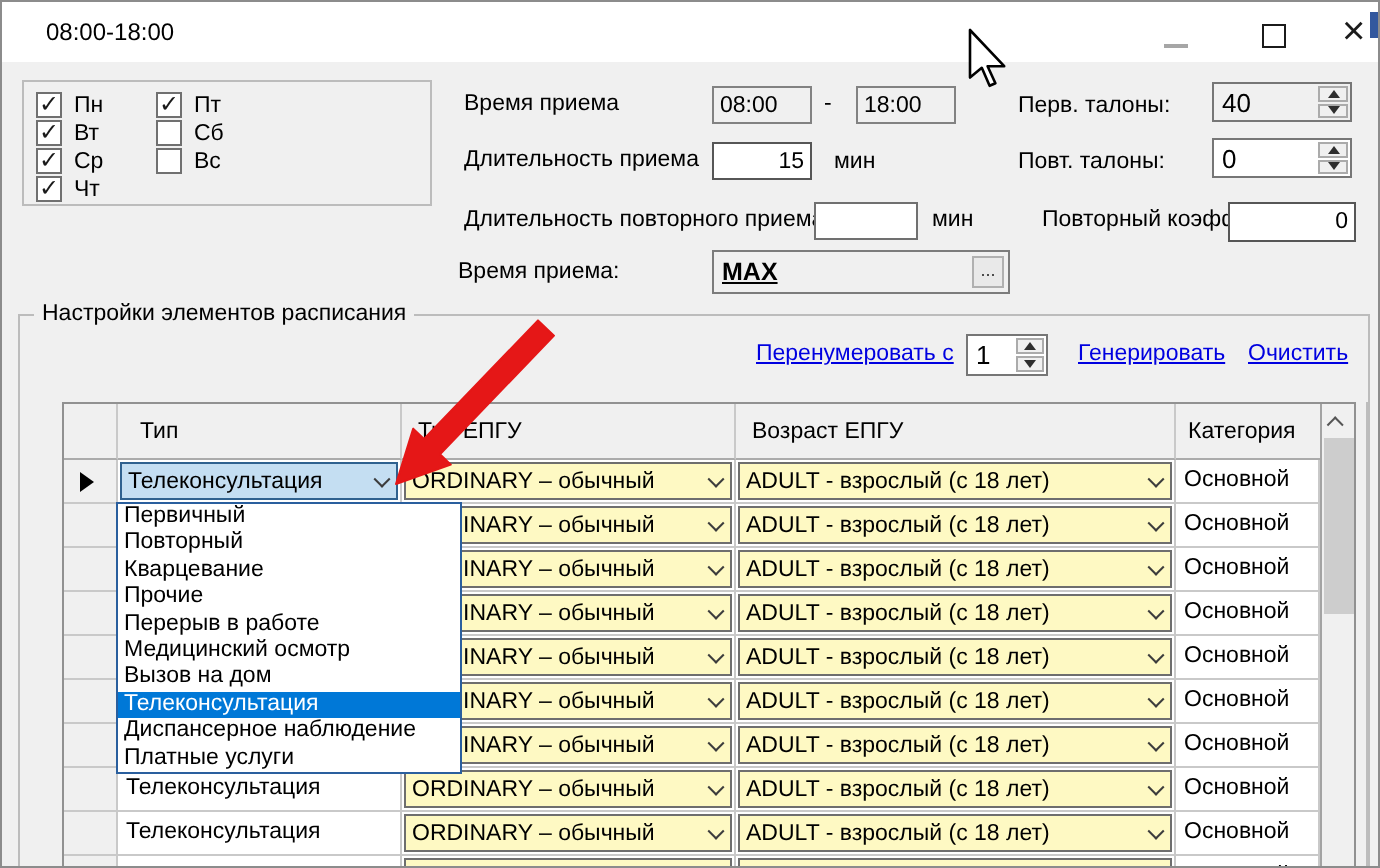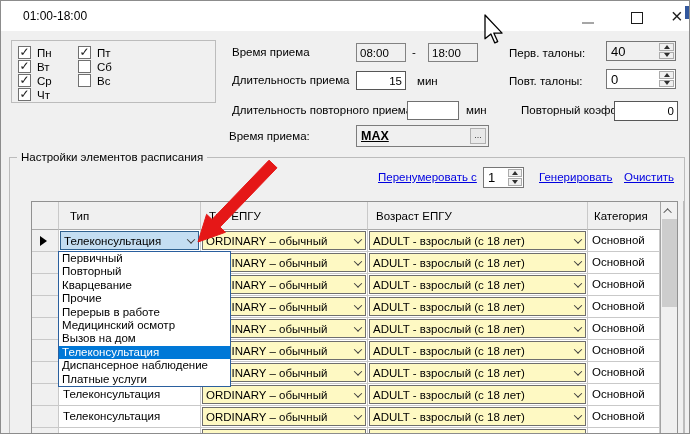--- a/index.html
+++ b/index.html
@@ -30,21 +30,21 @@
   .spin-input{flex:1;min-width:0;border:none;outline:none;background:transparent;font-family:inherit;
               font-size:13px;padding-left:4px;color:#000;}
   .spin-btns{width:16px;display:flex;flex-direction:column;}
   .spin-btn{flex:1;background:#f0f0f0;border:1px solid #ababab;display:flex;align-items:center;
             justify-content:center;margin:1px 1px 0 0;}
   .spin-btn:last-child{margin-bottom:1px;}
   .tri-up{width:0;height:0;border-left:3.5px solid transparent;border-right:3.5px solid transparent;
           border-bottom:4.5px solid #2e2e2e;}
   .tri-down{width:0;height:0;border-left:3.5px solid transparent;border-right:3.5px solid transparent;
             border-top:4.5px solid #2e2e2e;}
-  .place-field{position:absolute;left:355px;top:124px;width:133px;height:22px;background:#f0f0f0;
+  .place-field{position:absolute;left:355px;top:124px;width:149px;height:22px;background:#f0f0f0;
                border:1px solid #7c7c7c;}
   .place-text{position:absolute;left:4px;top:3px;font-size:12.5px;font-weight:bold;text-decoration:underline;}
   .browse-btn{position:absolute;right:2px;top:2px;width:16px;height:16px;background:#e9e9e9;
               border:1px solid #b0b0b0;font-size:9px;text-align:center;line-height:13px;color:#333;}
   .link{position:absolute;font-size:11.5px;color:var(--link);text-decoration:underline;white-space:nowrap;cursor:pointer;}
   
   .grid{position:absolute;left:30px;top:200px;width:647px;height:234px;background:#fff;
         border:1px solid #919191;overflow:hidden;}
   .hcell{position:absolute;top:0;height:28px;background:#f0f0f0;border-right:1px solid var(--line);
          border-bottom:1px solid #ababab;display:flex;align-items:center;font-size:11.5px;
@@ -77,21 +77,21 @@
   .overlay{position:absolute;left:0;top:0;width:690px;height:434px;pointer-events:none;}
   .edge-line{position:absolute;left:682px;top:200px;width:1px;height:234px;background:#bdbdbd;}
   .corner-mark{position:absolute;left:684px;top:5px;width:6px;height:13px;background:#33589e;}
 </style>
 </head>
 <body>
 
 <div class="window">
 
   <div class="titlebar">
-    <span class="title">01:00-18:00</span>
+    <span class="title">08:00-18:00</span>
     <span class="min-glyph"></span>
     <span class="max-glyph"></span>
     <span class="close-glyph">×</span>
   </div>
 
   <div class="groupbox" style="left:10px;top:39px;width:205px;height:63px;" id="days-box">
       <div class="day-item" style="left: 6px; top: 5px; width: 60px;">
         <span class="cb">✓</span>
         <span class="day-lbl">Пн</span>
       </div>

